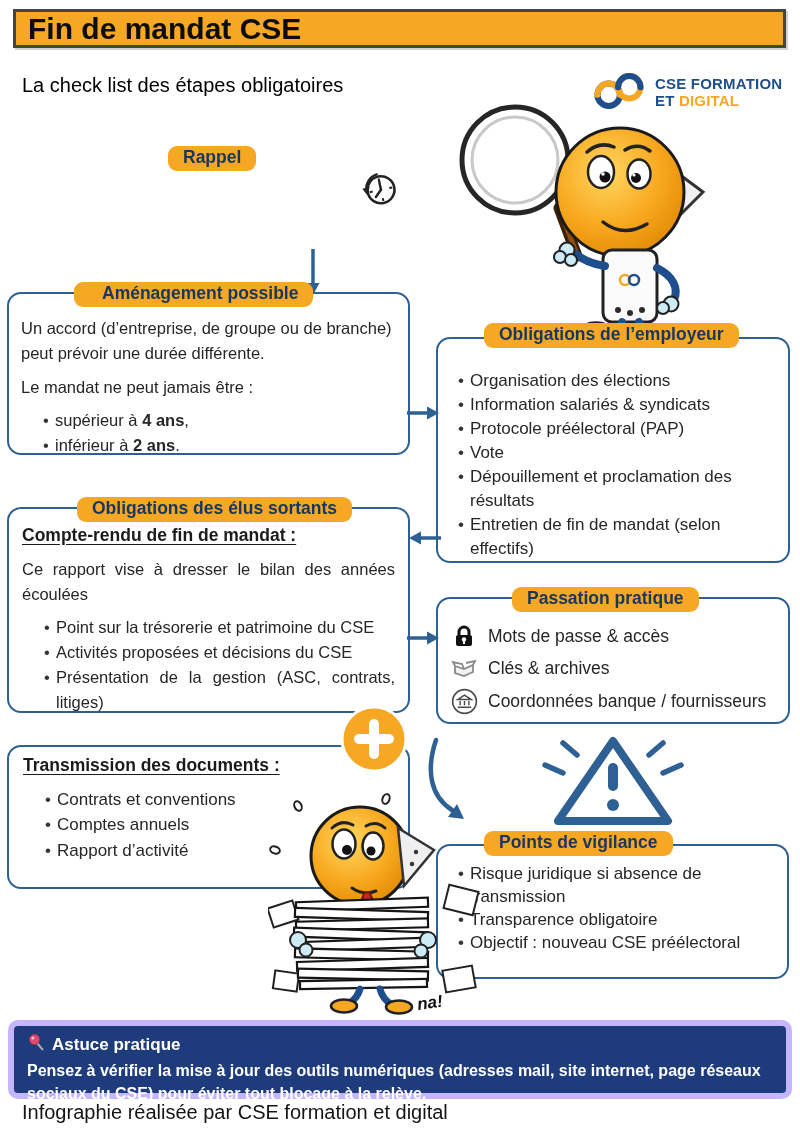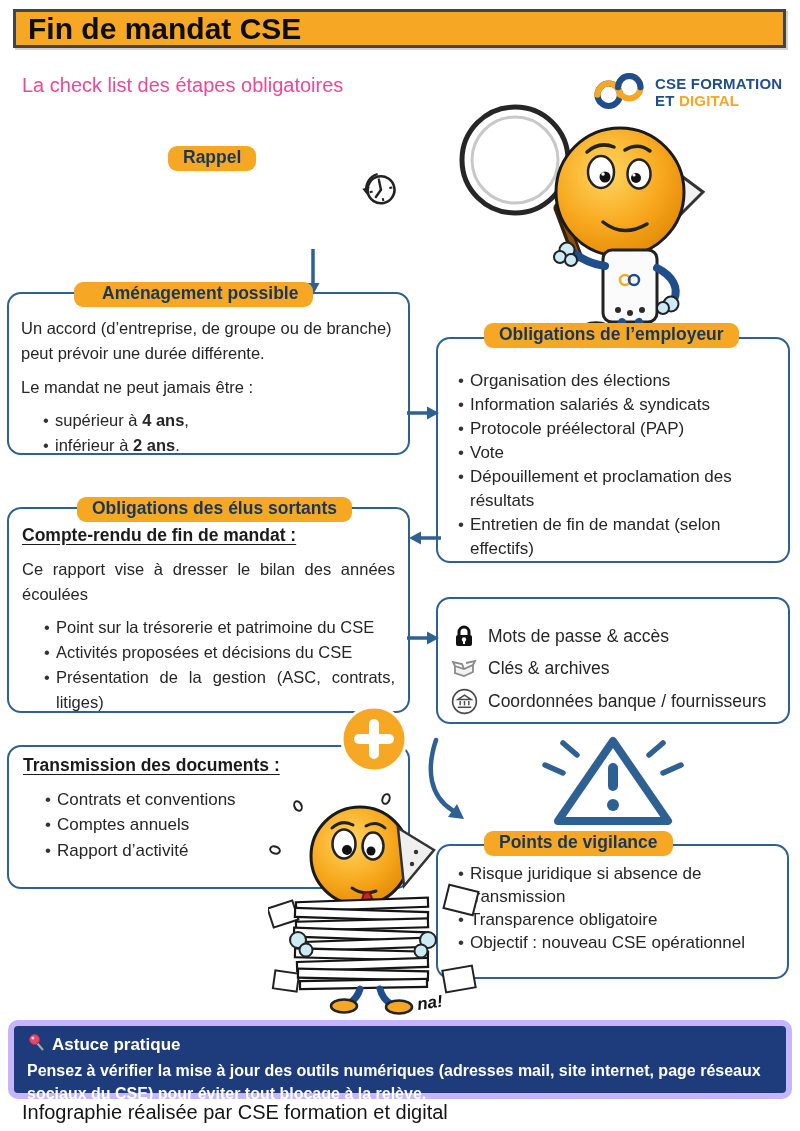--- a/index.html
+++ b/index.html
@@ -5,21 +5,21 @@
   html,body { margin:0; padding:0; background:#fff; }
   .canvas { position:relative; width:800px; height:1131px; background:#ffffff;
             font-family:"Liberation Sans", sans-serif; color:#262626; overflow:hidden; }
 
   
   .titlebar { position:absolute; left:13px; top:9px; width:773px; height:39px;
               background:#F6A723; border:3px solid #444444; box-sizing:border-box;
               display:flex; align-items:center; padding-left:12px;
               font-size:30px; font-weight:bold; color:#0d0d0d; z-index:1;
               box-shadow:2px 2px 0 rgba(0,0,0,.18); }
-  .subtitle { position:absolute; left:22px; top:74px; font-size:20px; color:#ec4899; z-index:1; }
+  .subtitle { position:absolute; left:22px; top:74px; font-size:20px; color:#000000; z-index:1; }
   .logo { position:absolute; left:590px; top:69px; display:flex; align-items:center; gap:7px; z-index:1; }
   .logo-txt { line-height:1.12; font-size:15px; font-weight:bold; letter-spacing:.2px; }
   .logo-blue { color:#1F4E8C; } .logo-orange { color:#F6A723; }
 
   
   .panel { position:absolute; background:#fff; border:2.5px solid #2E6093;
            border-radius:14px; box-sizing:border-box; z-index:1; }
   .pill { position:absolute; z-index:5; background:#F6A723; color:#17375E;
           font-size:17.5px; font-weight:bold; padding:1px 15px 3px; border-radius:9px;
           white-space:nowrap; }
@@ -253,20 +253,21 @@
           <path d="M7,12 L14,7.5 L21,12 Z" fill="none" stroke="#4a4a4a" stroke-width="1.5"></path>
           <line x1="9.5" y1="13.5" x2="9.5" y2="18" stroke="#4a4a4a" stroke-width="1.5"></line>
           <line x1="14" y1="13.5" x2="14" y2="18" stroke="#4a4a4a" stroke-width="1.5"></line>
           <line x1="18.5" y1="13.5" x2="18.5" y2="18" stroke="#4a4a4a" stroke-width="1.5"></line>
           <line x1="7" y1="20" x2="21" y2="20" stroke="#4a4a4a" stroke-width="1.6"></line>
         </svg>
       </span>
       <span>Coordonnées banque / fournisseurs</span>
     </div>
   </div>
+  <div class="pill" id="pill-passation">Passation pratique</div>
 
   <div class="panel" id="box-transmission">
     <div class="heading">Transmission des documents :</div>
     <div class="bullets ind">
       <div class="brow">
           <span>Contrats et conventions</span>
         </div>
       <div class="brow">
           <span>Comptes annuels</span>
         </div>
@@ -277,21 +278,21 @@
   </div>
 
   <div class="panel" id="box-vigilance">
     <div class="brow">
         <span>Risque juridique si absence de transmission</span>
       </div>
     <div class="brow">
         <span>Transparence obligatoire</span>
       </div>
     <div class="brow">
-        <span>Objectif : nouveau CSE opérationnel</span>
+        <span>Objectif : nouveau CSE préélectoral</span>
       </div>
   </div>
   <div class="pill" id="pill-vigilance">Points de vigilance</div>
 
   <div class="arr" id="arrow-down">
     <svg width="20" height="47" viewBox="0 0 20 47">
       <line x1="10" y1="0" x2="10" y2="35" stroke="#2E6093" stroke-width="3.5"></line>
       <polygon points="3.5,34 16.5,34 10,46" fill="#2E6093"></polygon>
     </svg>
   </div>

